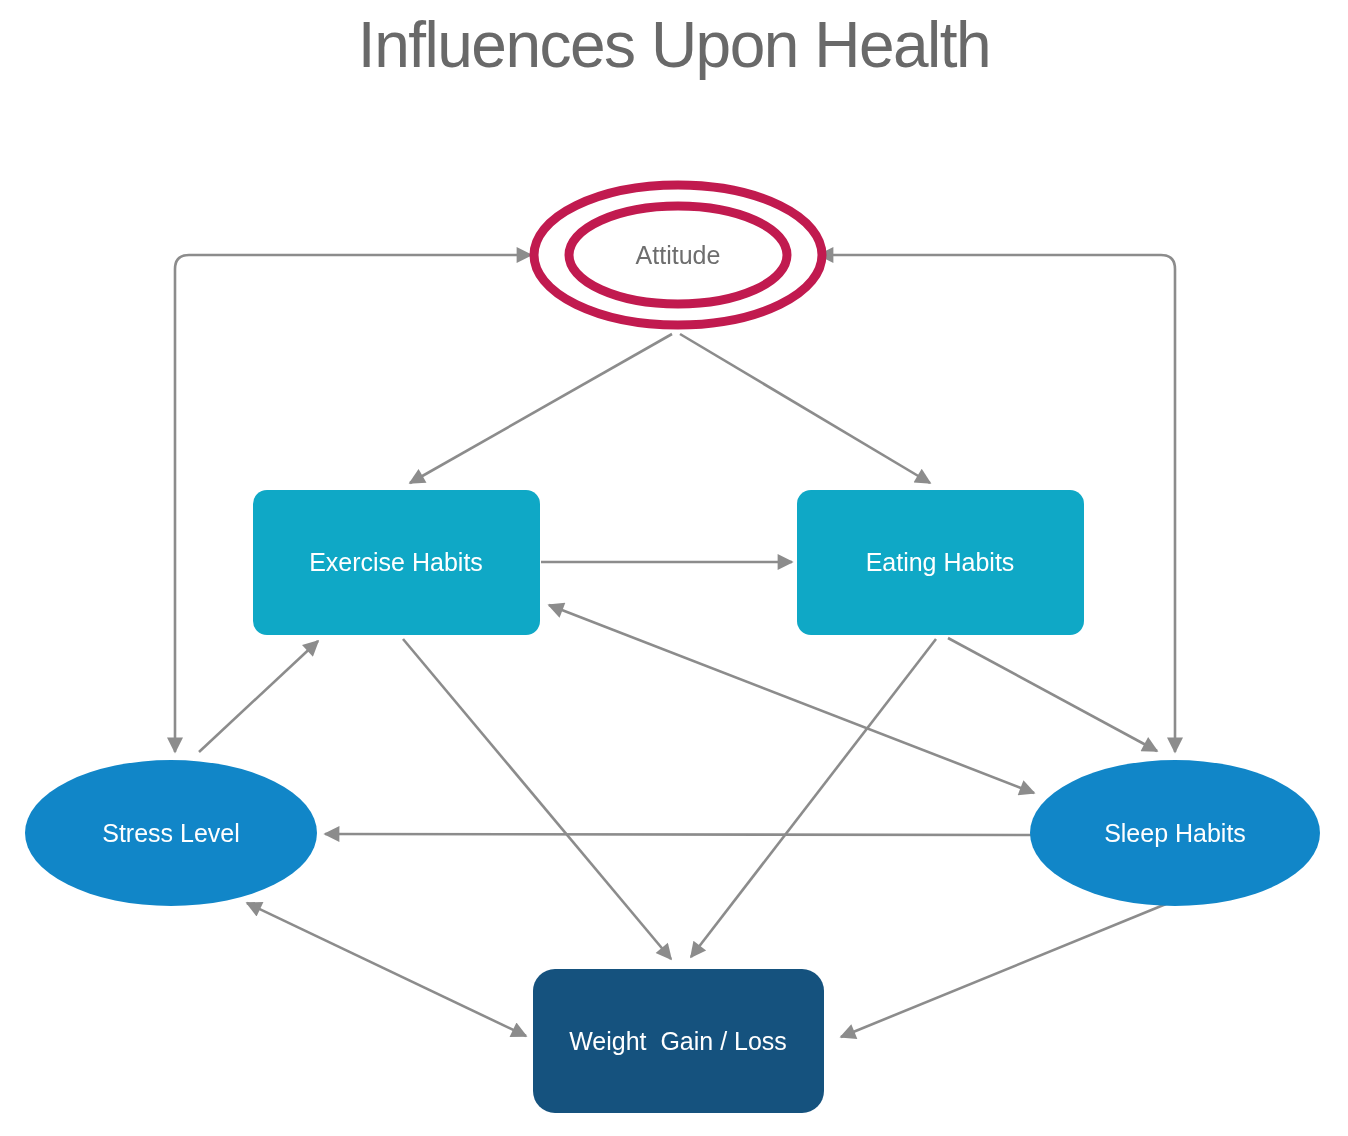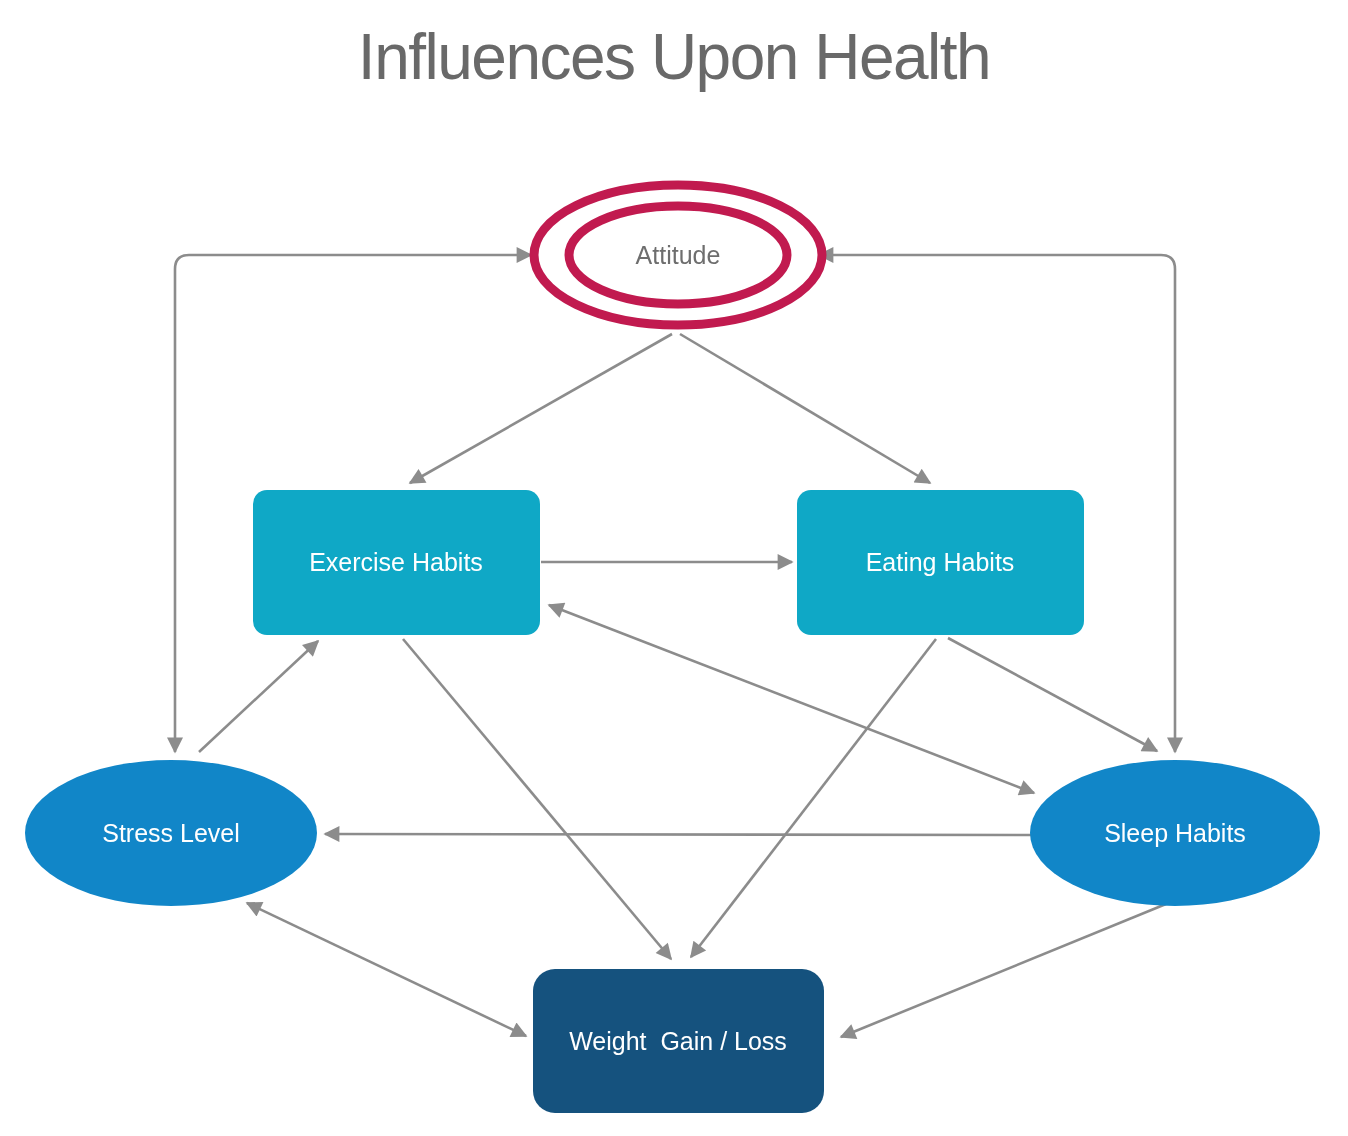--- a/index.html
+++ b/index.html
@@ -10,21 +10,21 @@
   .page {
     position: relative;
     width: 1348px;
     height: 1136px;
     background: #ffffff;
     font-family: "Liberation Sans", sans-serif;
     overflow: hidden;
   }
   .title {
     position: absolute;
-    top: 20px;
+    top: 8px;
     left: 0;
     width: 100%;
     margin: 0;
     text-align: center;
     font-size: 64px;
     letter-spacing: -1.5px;
     font-weight: 400;
     color: #696969;
   }
   .diagram {

